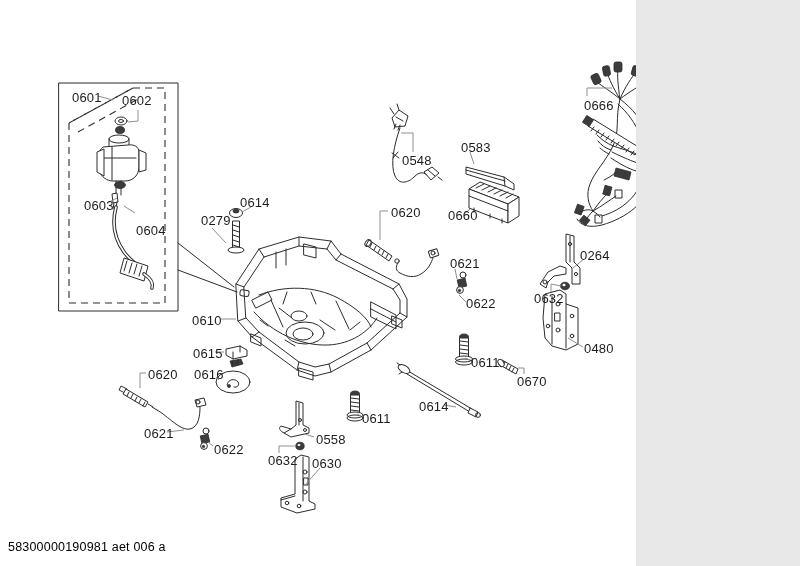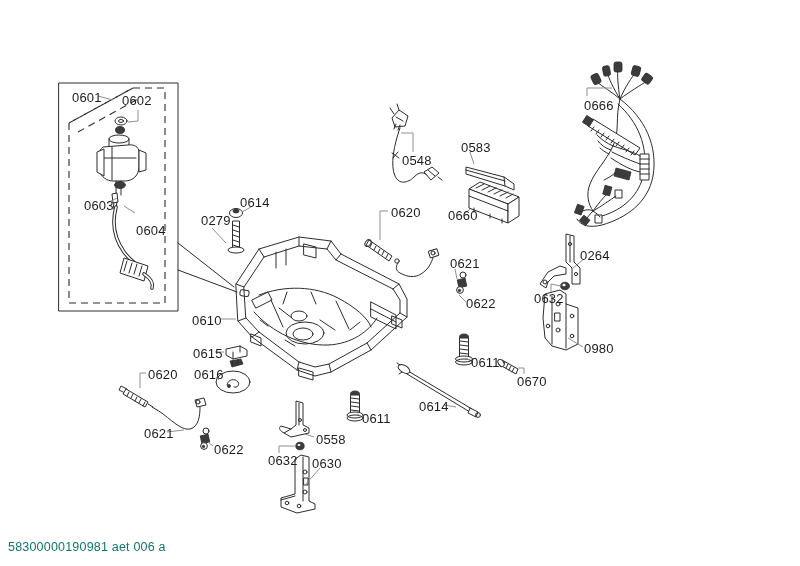--- a/index.html
+++ b/index.html
@@ -1,26 +1,26 @@
 <!DOCTYPE html>
 <html><head>
 <meta charset="utf-8">
 <style>
   html,body{margin:0;padding:0;background:#e8e8e8;}
   .stage{
-    position:relative;width:800px;height:566px;background:#ffffff;
+    position:relative;width:636px;height:566px;background:#ffffff;
     font-family:"Liberation Sans","DejaVu Sans",sans-serif;overflow:hidden;
   }
   .stage svg{position:absolute;left:0;top:0;}
   .lbl{
     position:absolute;font-size:13px;line-height:13px;color:#1c1c1c;
     white-space:nowrap;letter-spacing:.2px;
   }
   .footer-code{
-    position:absolute;left:8px;top:540px;font-size:12.5px;color:#0f766e;
+    position:absolute;left:8px;top:540px;font-size:12.5px;color:#000000;
     letter-spacing:.2px;
   }
   
   .art{stroke:#2c2c2c;stroke-width:1;fill:none;stroke-linejoin:round;stroke-linecap:round;}
   .artf{stroke:#2c2c2c;stroke-width:1;fill:#ffffff;stroke-linejoin:round;}
   .dark{stroke:#2c2c2c;stroke-width:.8;fill:#3c3c3c;}
   .leader{stroke:#8f8f8f;stroke-width:1;fill:none;}
   .dash{stroke:#2c2c2c;stroke-width:1.1;fill:none;stroke-dasharray:7 5;}
   .thick{stroke:#2c2c2c;stroke-width:3.6;fill:none;stroke-linecap:round;}
   .hollow{stroke:#ffffff;stroke-width:1.6;fill:none;stroke-linecap:round;}
@@ -309,21 +309,21 @@
 <span class="lbl" style="left:240px;top:196px">0614</span>
 <span class="lbl" style="left:391px;top:206px">0620</span>
 <span class="lbl" style="left:402px;top:154px">0548</span>
 <span class="lbl" style="left:461px;top:141px">0583</span>
 <span class="lbl" style="left:448px;top:209px">0660</span>
 <span class="lbl" style="left:584px;top:99px">0666</span>
 <span class="lbl" style="left:450px;top:257px">0621</span>
 <span class="lbl" style="left:466px;top:297px">0622</span>
 <span class="lbl" style="left:534px;top:292px">0632</span>
 <span class="lbl" style="left:580px;top:249px">0264</span>
-<span class="lbl" style="left:584px;top:342px">0980</span>
+<span class="lbl" style="left:584px;top:342px">0480</span>
 <span class="lbl" style="left:192px;top:314px">0610</span>
 <span class="lbl" style="left:193px;top:347px">0615</span>
 <span class="lbl" style="left:194px;top:368px">0616</span>
 <span class="lbl" style="left:148px;top:368px">0620</span>
 <span class="lbl" style="left:144px;top:427px">0621</span>
 <span class="lbl" style="left:214px;top:443px">0622</span>
 <span class="lbl" style="left:316px;top:433px">0558</span>
 <span class="lbl" style="left:268px;top:454px">0632</span>
 <span class="lbl" style="left:312px;top:457px">0630</span>
 <span class="lbl" style="left:471px;top:356px">0611</span>

